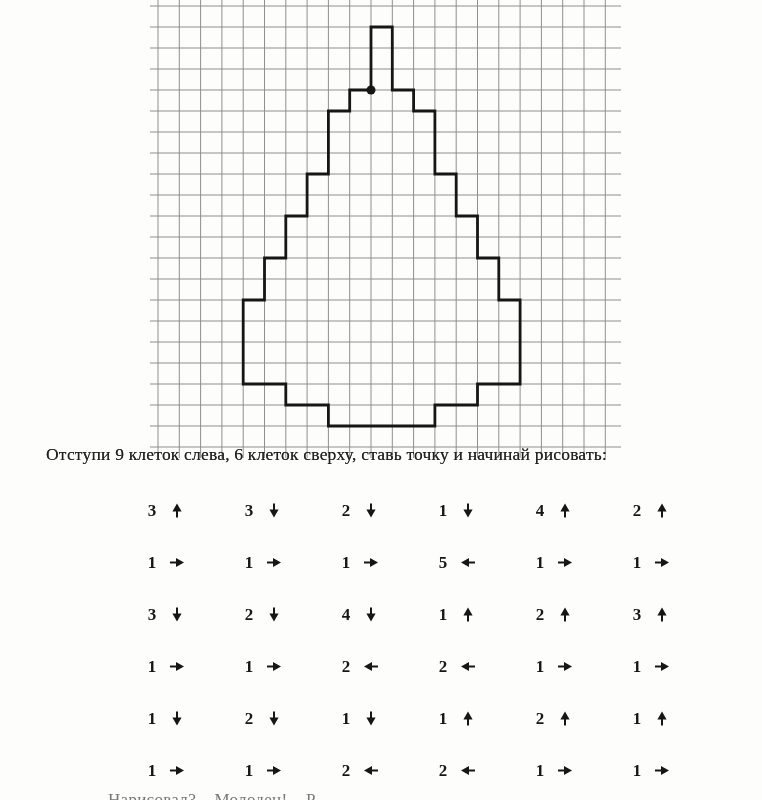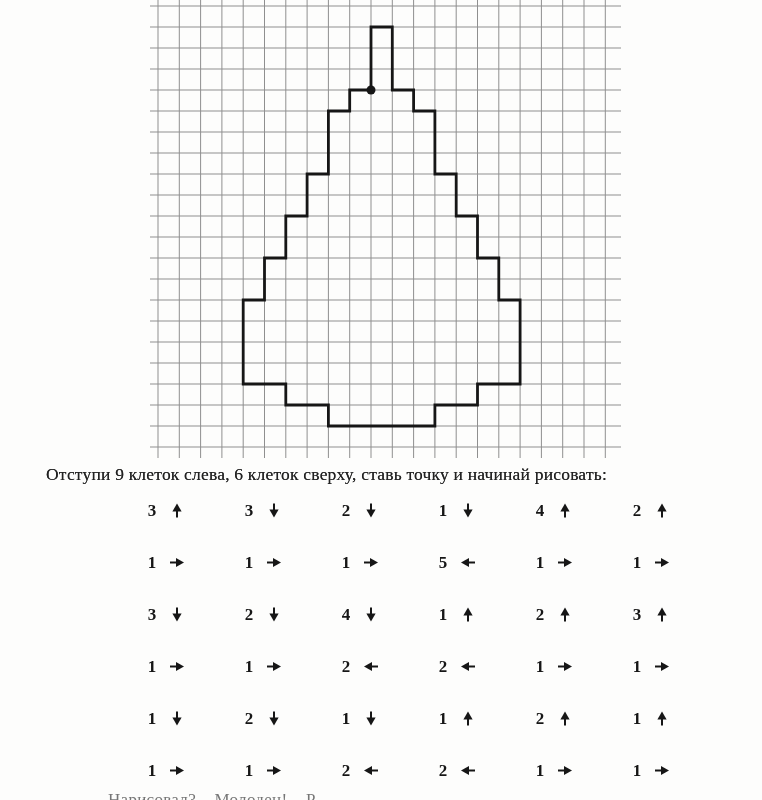--- a/index.html
+++ b/index.html
@@ -7,21 +7,21 @@
     width:762px;height:800px;overflow:hidden;position:relative;
     background:#fdfdfc;
     font-family:"Liberation Serif","DejaVu Serif",serif;
     color:#1d1d1d;
   }
   .grid-wrap{
     position:absolute;left:0;top:0;width:762px;height:459px;
   }
   .grid-svg{position:absolute;left:0;top:0;}
   .instruction{
-    position:absolute;left:46px;top:464px;width:700px;
+    position:absolute;left:46px;top:444px;width:700px;
     font-size:17.5px;letter-spacing:.2px;color:#222;
     text-shadow:0 0 .5px rgba(20,20,20,.75);
     white-space:nowrap;
   }
   .steps{
     position:absolute;left:118px;top:484px;width:582px;
     display:grid;grid-template-columns:repeat(6,97px);
     grid-auto-rows:52px;
   }
   .step-cell{

